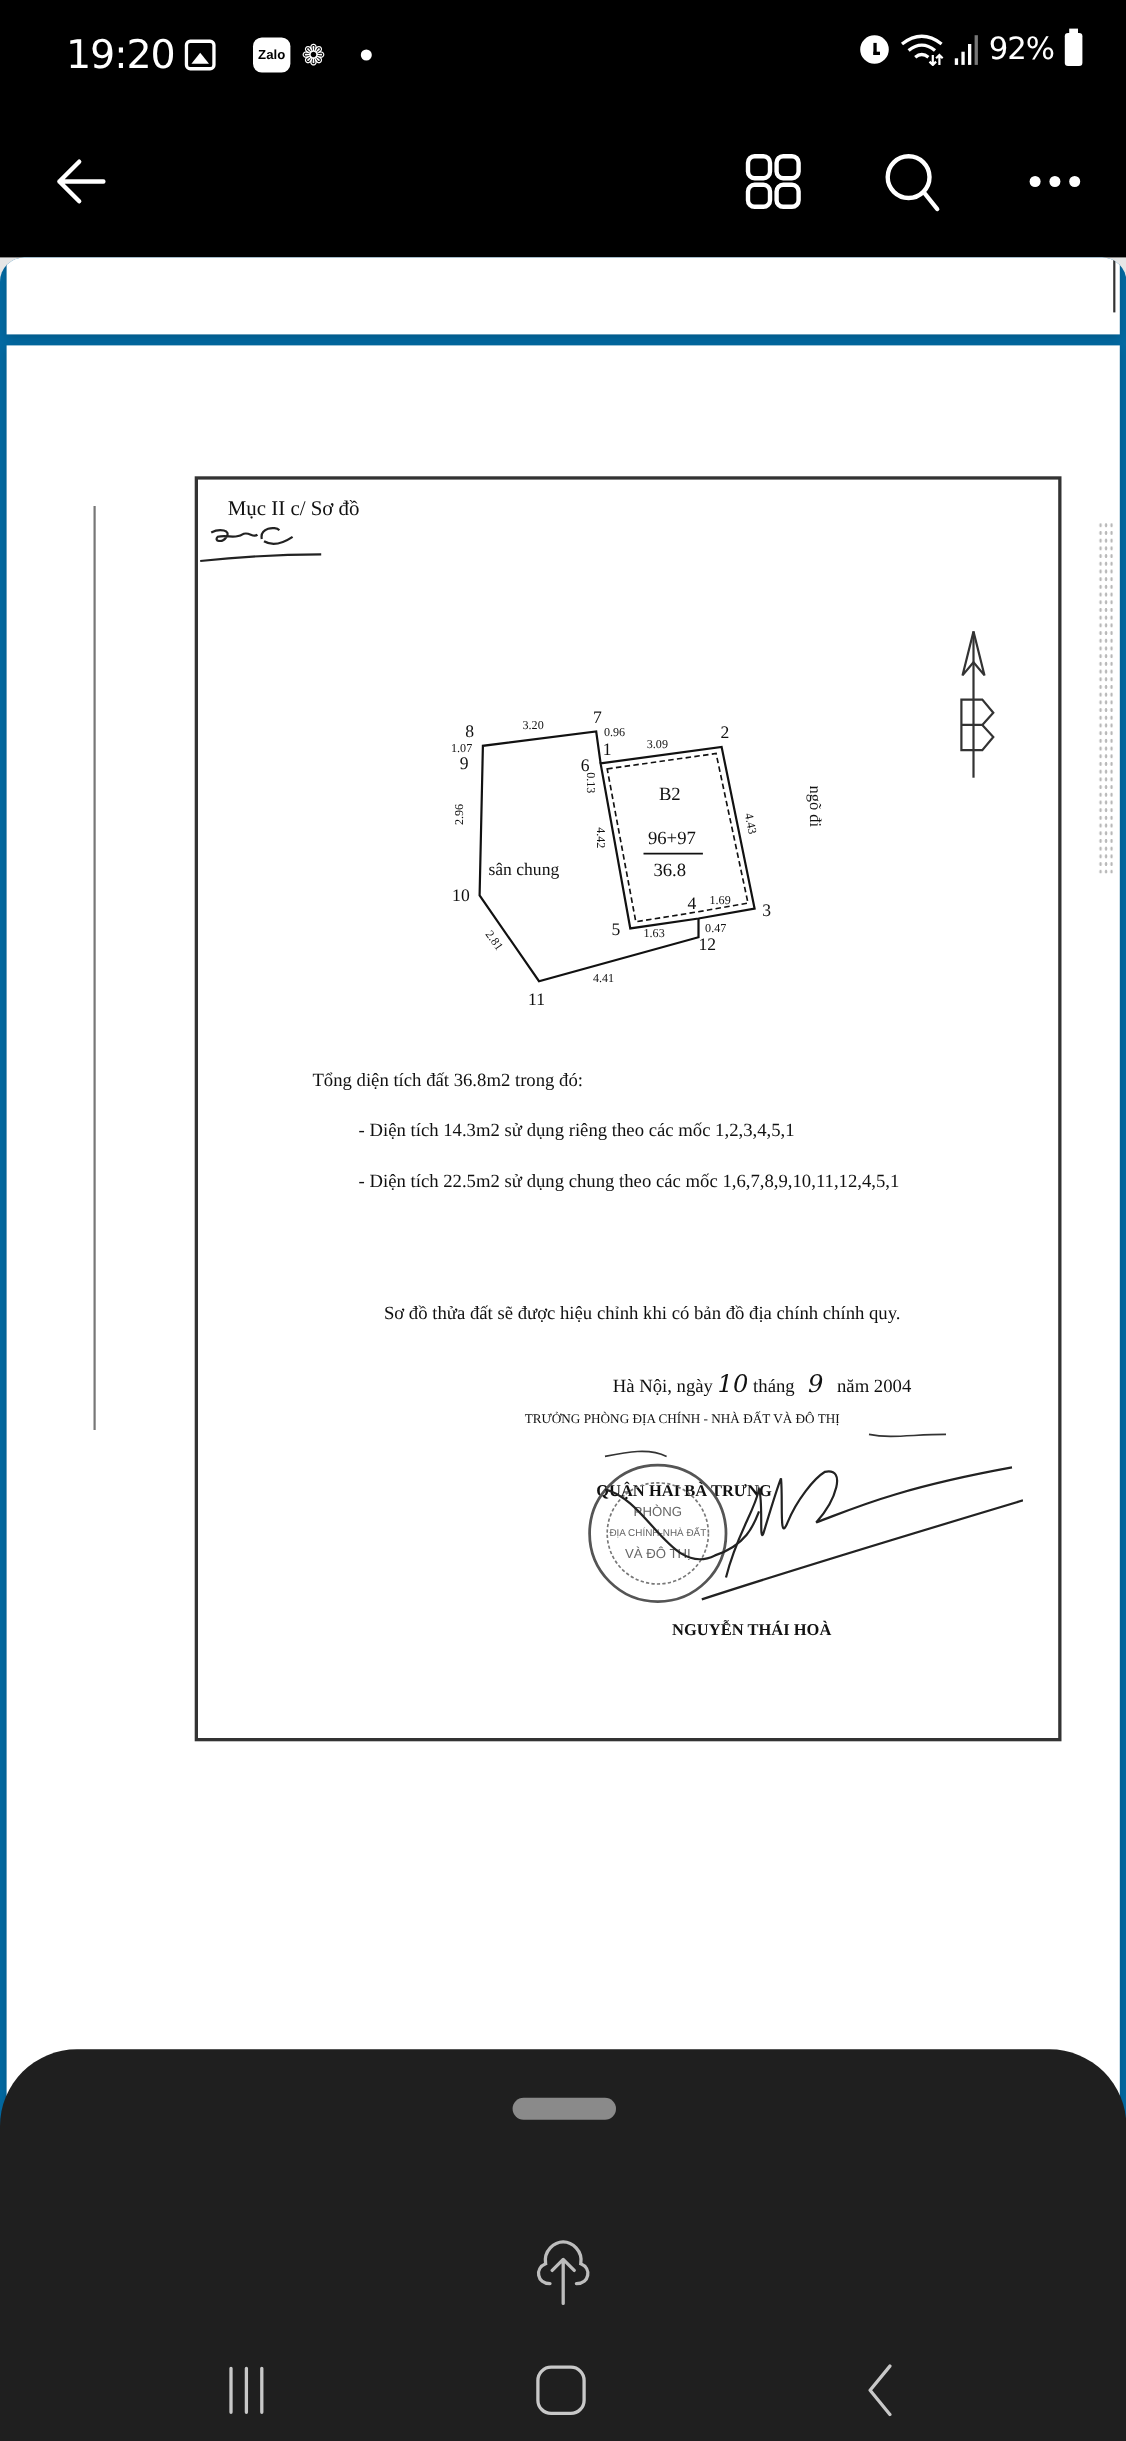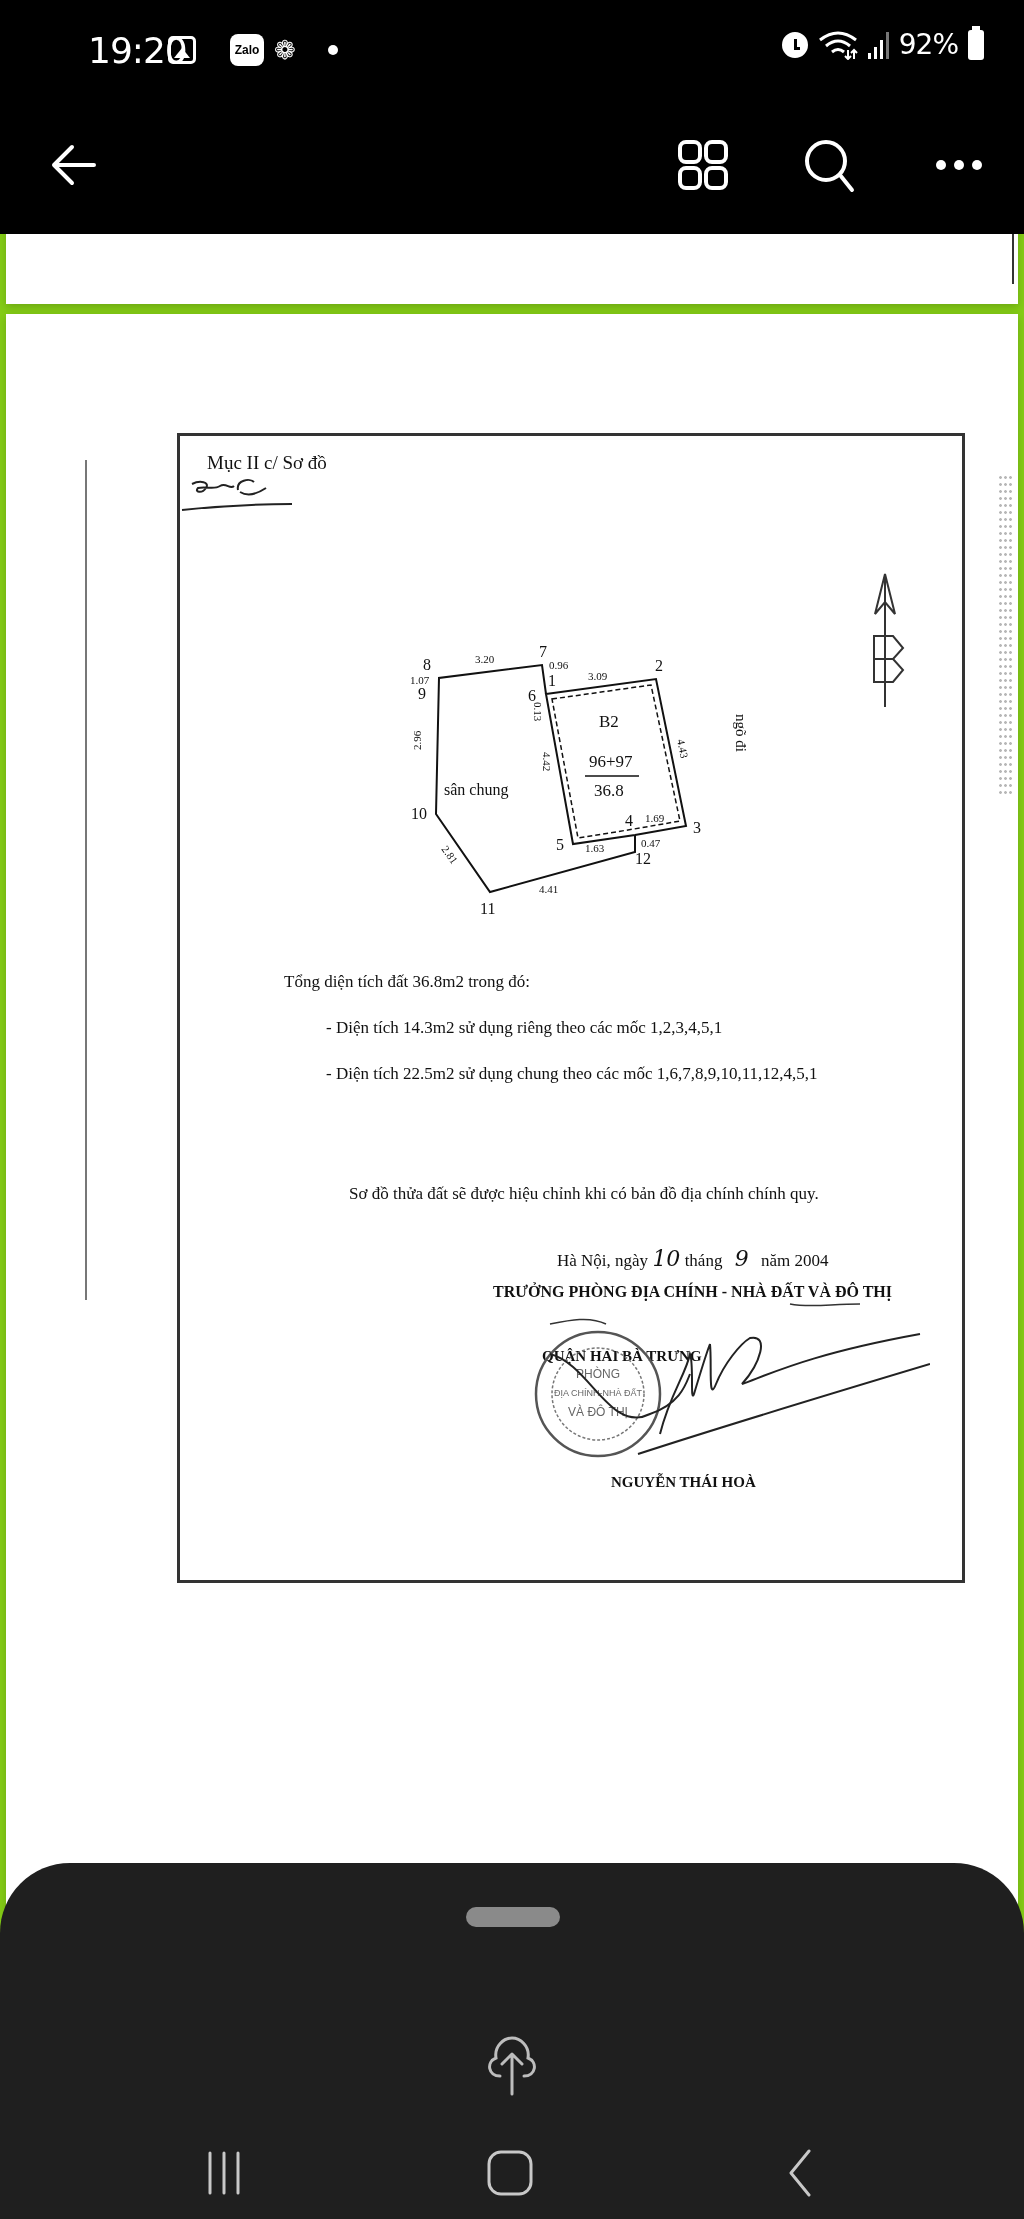--- a/index.html
+++ b/index.html
@@ -1,21 +1,21 @@
 <!DOCTYPE html>
 <html><head>
 <meta charset="utf-8">
 <style>
   * { box-sizing: border-box; margin: 0; padding: 0; }
   html, body { width: 1024px; height: 2219px; overflow: hidden; background: #e6e6e6; }
   body { position: relative; font-family: "Liberation Sans", sans-serif; }
 
   
   .status-bar { position: absolute; left: 0; top: 0; width: 1024px; height: 100px; background: #000; color: #fff; }
-  .status-time { position: absolute; left: 60px; top: 30px; font-size: 36px; font-family: "DejaVu Sans", sans-serif; letter-spacing: -1px; margin-left: 28px; }
+  .status-time { position: absolute; left: 60px; top: 30px; font-size: 36px; font-family: "DejaVu Sans", sans-serif; letter-spacing: -1px; }
   .status-left-icons { position: absolute; left: 168px; top: 34px; display: flex; align-items: center; gap: 10px; }
   .sb-img { width: 28px; height: 28px; border: 3px solid #fff; border-radius: 5px; position: relative; overflow: hidden; }
   .sb-img::after { content: ""; position: absolute; left: 3px; bottom: 3px; width: 0; height: 0; border-left: 8px solid transparent; border-right: 8px solid transparent; border-bottom: 10px solid #fff; }
   .sb-zalo { width: 34px; height: 32px; background: #fff; border-radius: 8px; color: #000; font-size: 12px; font-weight: bold; display: flex; align-items: center; justify-content: center; margin-left: 24px; }
   .sb-app { width: 34px; height: 32px; color: #fff; font-size: 26px; line-height: 32px; }
   .sb-dot { width: 10px; height: 10px; background: #fff; border-radius: 50%; margin-left: 10px; }
   .status-right { position: absolute; right: 40px; top: 28px; display: flex; align-items: center; gap: 10px; }
   .sb-alarm { width: 26px; height: 26px; border: 3px solid #fff; border-radius: 50%; background: #fff; position: relative; }
   .sb-alarm::after { content: ""; position: absolute; left: 9px; top: 4px; width: 3px; height: 8px; border-left: 3px solid #000; border-bottom: 3px solid #000; }
   .sb-wifi { width: 40px; height: 30px; }
@@ -23,21 +23,21 @@
   .sb-signal span { width: 3px; background: #fff; display: block; }
   .sb-battery-text { font-size: 28px; font-family: "DejaVu Sans", sans-serif; letter-spacing: -1px; }
   .sb-battery { width: 16px; height: 30px; background: #fff; border-radius: 3px; position: relative; }
   .sb-battery::before { content: ""; position: absolute; left: 4px; top: -4px; width: 8px; height: 4px; background: #fff; }
 
   
   .toolbar { position: absolute; left: 0; top: 100px; width: 1024px; height: 134px; background: #000; }
   .tb-btn { position: absolute; top: 30px; width: 70px; height: 70px; display: flex; align-items: center; justify-content: center; cursor: pointer; }
 
   
-  .viewer { position: absolute; left: 0; top: 234px; width: 1024px; height: 1985px; background: #84cc16; overflow: hidden; }
+  .viewer { position: absolute; left: 0; top: 234px; width: 1024px; height: 1985px; background: #0369a1; overflow: hidden; border-radius: 22px; }
   .page { position: absolute; left: 6px; width: 1012px; background: #fff; box-shadow: 0 3px 8px rgba(0,0,0,0.18); }
   .page-prev { top: -10px; height: 80px; }
   .page-prev .edge { position: absolute; right: 4px; top: 0; width: 2px; height: 60px; background: #333; }
   .page-main { top: 80px; height: 1660px; }
   .page-next { top: 1758px; height: 300px; }
 
   .doc-frame { position: absolute; left: 171px; top: 119px; width: 788px; height: 1150px; border: 3px solid #333; }
   .doc-text { font-family: "Liberation Serif", serif; color: #111; position: absolute; white-space: nowrap; }
   .left-rule { position: absolute; left: 79px; top: 146px; width: 2px; height: 840px; background: #777; }
   .speckle { position: absolute; right: 6px; top: 160px; width: 14px; height: 320px; background-image: radial-gradient(#999 1px, transparent 1.4px); background-size: 5px 7px; opacity: 0.7; }
@@ -178,21 +178,21 @@
       <span class="doc-text" style="left:146px; top:628px; font-size:17px;">- Diện tích 22.5m2 sử dụng chung theo các mốc 1,6,7,8,9,10,11,12,4,5,1</span>
       <span class="doc-text" style="left:169px; top:748px; font-size:17px;">Sơ đồ thửa đất sẽ được hiệu chỉnh khi có bản đồ địa chính chính quy.</span>
 
       <div class="doc-text" style="left:377px; top:810px; font-size:17px;">
         <span>Hà Nội, ngày</span>
         <span style="font-family:'DejaVu Serif',serif; font-style:italic; font-size:22px;">10</span>
         <span>tháng</span>
         <span style="font-family:'DejaVu Serif',serif; font-style:italic; font-size:22px; margin:0 8px;">9</span>
         <span>năm 2004</span>
       </div>
-      <span class="doc-text" style="left:313px; top:847px; font-size:16px; font-weight:bold;">TRƯỞNG PHÒNG ĐỊA CHÍNH - NHÀ ĐẤT VÀ ĐÔ THỊ</span>
+      <span class="doc-text" style="left:297px; top:847px; font-size:12px; font-weight:normal;">TRƯỞNG PHÒNG ĐỊA CHÍNH - NHÀ ĐẤT VÀ ĐÔ THỊ</span>
       <span class="doc-text" style="left:362px; top:868px; font-size:15px; font-weight:bold;margin-top:44px;">QUẬN HAI BÀ TRƯNG</span>
 
       <svg style="position:absolute; left:330px; top:858px;" width="420" height="180">
         <path d="M96 30 C80 22 60 26 40 30 M280 10 C300 14 320 10 350 10" stroke="#333" stroke-width="1.5" fill="none"></path>
         <circle cx="88" cy="100" r="62" stroke="#555" stroke-width="2.5" fill="none"></circle>
         <circle cx="88" cy="100" r="46" stroke="#777" stroke-width="1.5" fill="none" stroke-dasharray="3,2"></circle>
         <text x="88" y="84" font-size="12" text-anchor="middle" fill="#666" font-family="Liberation Sans, sans-serif">PHÒNG</text>
         <text x="88" y="102" font-size="9" text-anchor="middle" fill="#666" font-family="Liberation Sans, sans-serif">ĐỊA CHÍNH-NHÀ ĐẤT</text>
         <text x="88" y="122" font-size="12" text-anchor="middle" fill="#666" font-family="Liberation Sans, sans-serif">VÀ ĐÔ THỊ</text>
         <path d="M40 60 C80 70 100 140 140 120 C170 110 176 90 180 80" stroke="#222" stroke-width="2" fill="none"></path>

